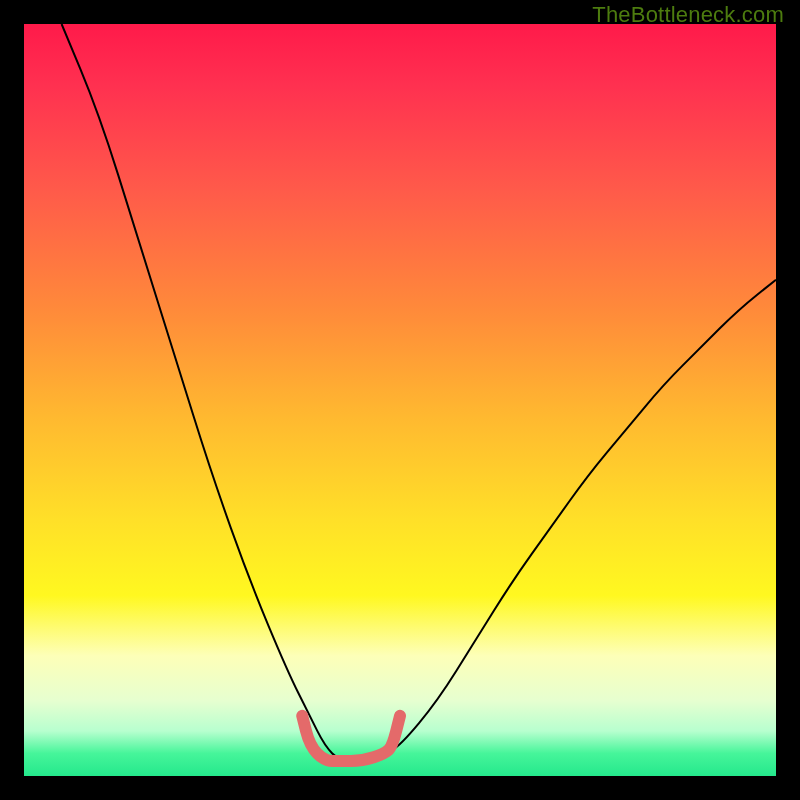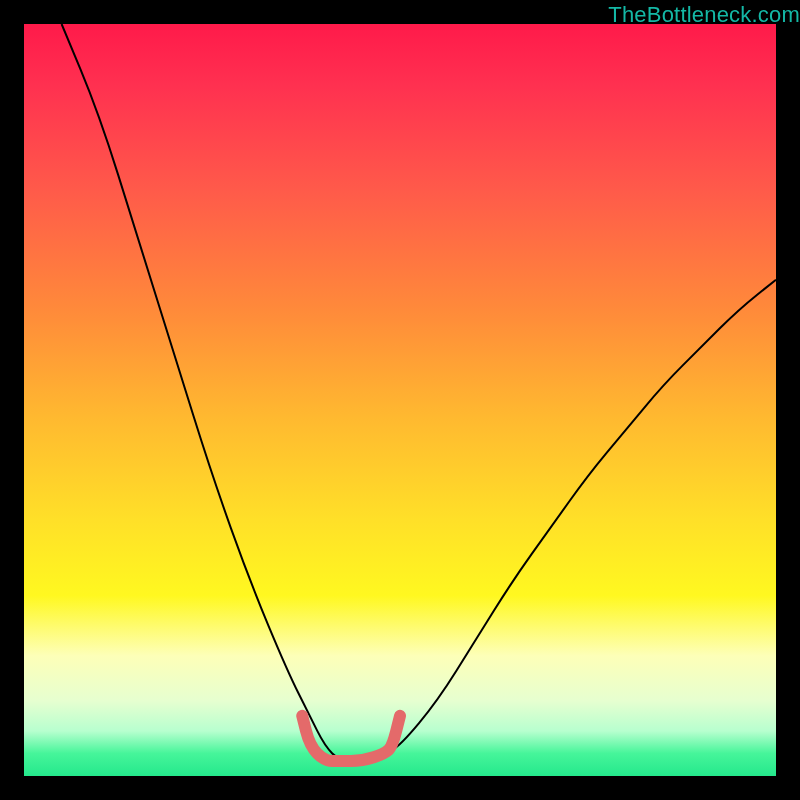--- a/index.html
+++ b/index.html
@@ -50,22 +50,22 @@
   .curve-layer {
     position: absolute;
     left: 0;
     top: 0;
     width: 100%;
     height: 100%;
   }
   .watermark {
     position: absolute;
     top: 2px;
-    right: 0;
-    color: #14b8a6;
+    right: 16px;
+    color: #4d7c0f;
     font-size: 22px;
     font-weight: 500;
     letter-spacing: 0.2px;
     user-select: none;
   }
 </style>
 </head>
 <body>
 
 <div class="frame">

